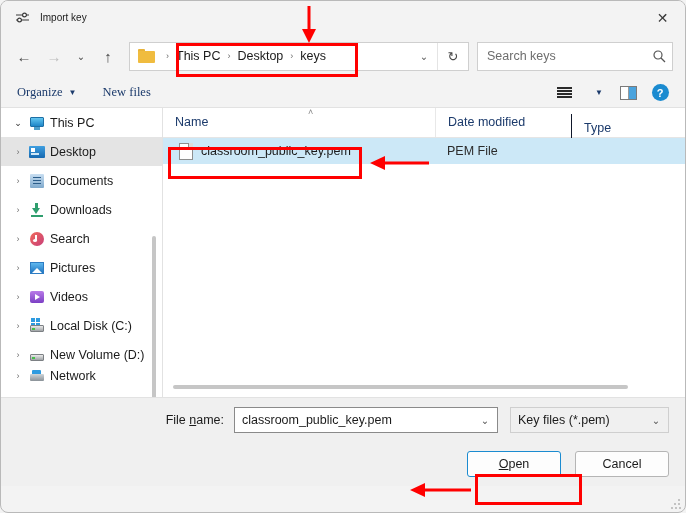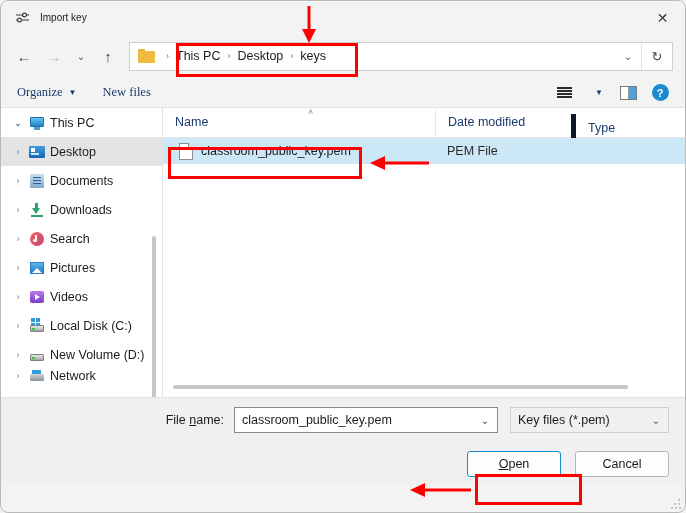--- a/index.html
+++ b/index.html
@@ -105,21 +105,21 @@
   .ic-net .b{position:absolute;left:1px;top:6px;width:14px;height:7px;background:linear-gradient(#cfd5d9,#8a9298);border-radius:1px;}
   .ic-net .m{position:absolute;left:3px;top:2px;width:9px;height:6px;background:#2e9be0;border-radius:1px;}
   .sb-track{position:absolute;right:6px;top:128px;width:4px;height:180px;background:#c6c6c6;border-radius:2px;}
 
   
   .filelist{flex:1;display:flex;flex-direction:column;border-left:1px solid #e2e2e2;min-width:0;background:#fff;}
   .colhead{height:29px;display:flex;align-items:center;border-bottom:1px solid #e5e5e5;position:relative;background:#fff;}
   .col{font-size:12.5px;color:#1b3a6b;padding-left:12px;box-sizing:border-box;position:relative;height:29px;line-height:29px;}
   .col.name{width:272px;flex:none;}
   .col.date{width:136px;flex:none;border-left:1px solid #e8e8e8;}
-  .col.type{flex:1;border-left:5px solid #0f172a;margin-top:12px;}
+  .col.type{flex:1;border-left:1px solid #0f172a;margin-top:12px;}
   .sortcaret{position:absolute;left:145px;top:-1px;color:#8a8a8a;font-size:9px;}
   .rows{flex:1;position:relative;}
   .row{height:26px;display:flex;align-items:center;}
   .row.sel{background:#cce8f7;}
   .file-ic{width:14px;height:17px;margin-left:16px;flex:none;position:relative;}
   .file-ic .pg{position:absolute;inset:0;background:#fff;border:1px solid #8e8e8e;box-sizing:border-box;}
   .file-ic .fold{position:absolute;right:0;top:0;width:5px;height:5px;background:#dcdcdc;border-left:1px solid #8e8e8e;border-bottom:1px solid #8e8e8e;box-sizing:border-box;}
   .cell{font-size:12.5px;color:#1b1b1b;box-sizing:border-box;}
   .cell.name{padding-left:8px;width:242px;flex:none;white-space:nowrap;overflow:hidden;}
   .cell.date{width:136px;flex:none;padding-left:12px;color:#2b2b2b;}
@@ -191,20 +191,29 @@
         <span class="crumb">This PC</span>
         <span class="crumb-sep">›</span>
         <span class="crumb">Desktop</span>
         <span class="crumb-sep">›</span>
         <span class="crumb">keys</span>
       </span>
       <span class="crumb-dropdown">⌄</span>
       <span class="refresh">↻</span>
     </div>
 
+    <div class="searchbox">
+      <span class="ph">Search keys</span>
+      <span class="mag">
+        <svg width="14" height="14" viewBox="0 0 14 14">
+          <circle cx="6" cy="6" r="4" fill="none" stroke="#555" stroke-width="1.2"></circle>
+          <line x1="9" y1="9" x2="13" y2="13" stroke="#555" stroke-width="1.2"></line>
+        </svg>
+      </span>
+    </div>
   </div>
 
   <div class="toolbar">
     <span class="tb-item">
       <span>Organize</span>
       <span class="tb-caret">▼</span>
     </span>
     <span class="tb-item">New files</span>
     <span class="tb-right">
       <span class="tb-btn">

